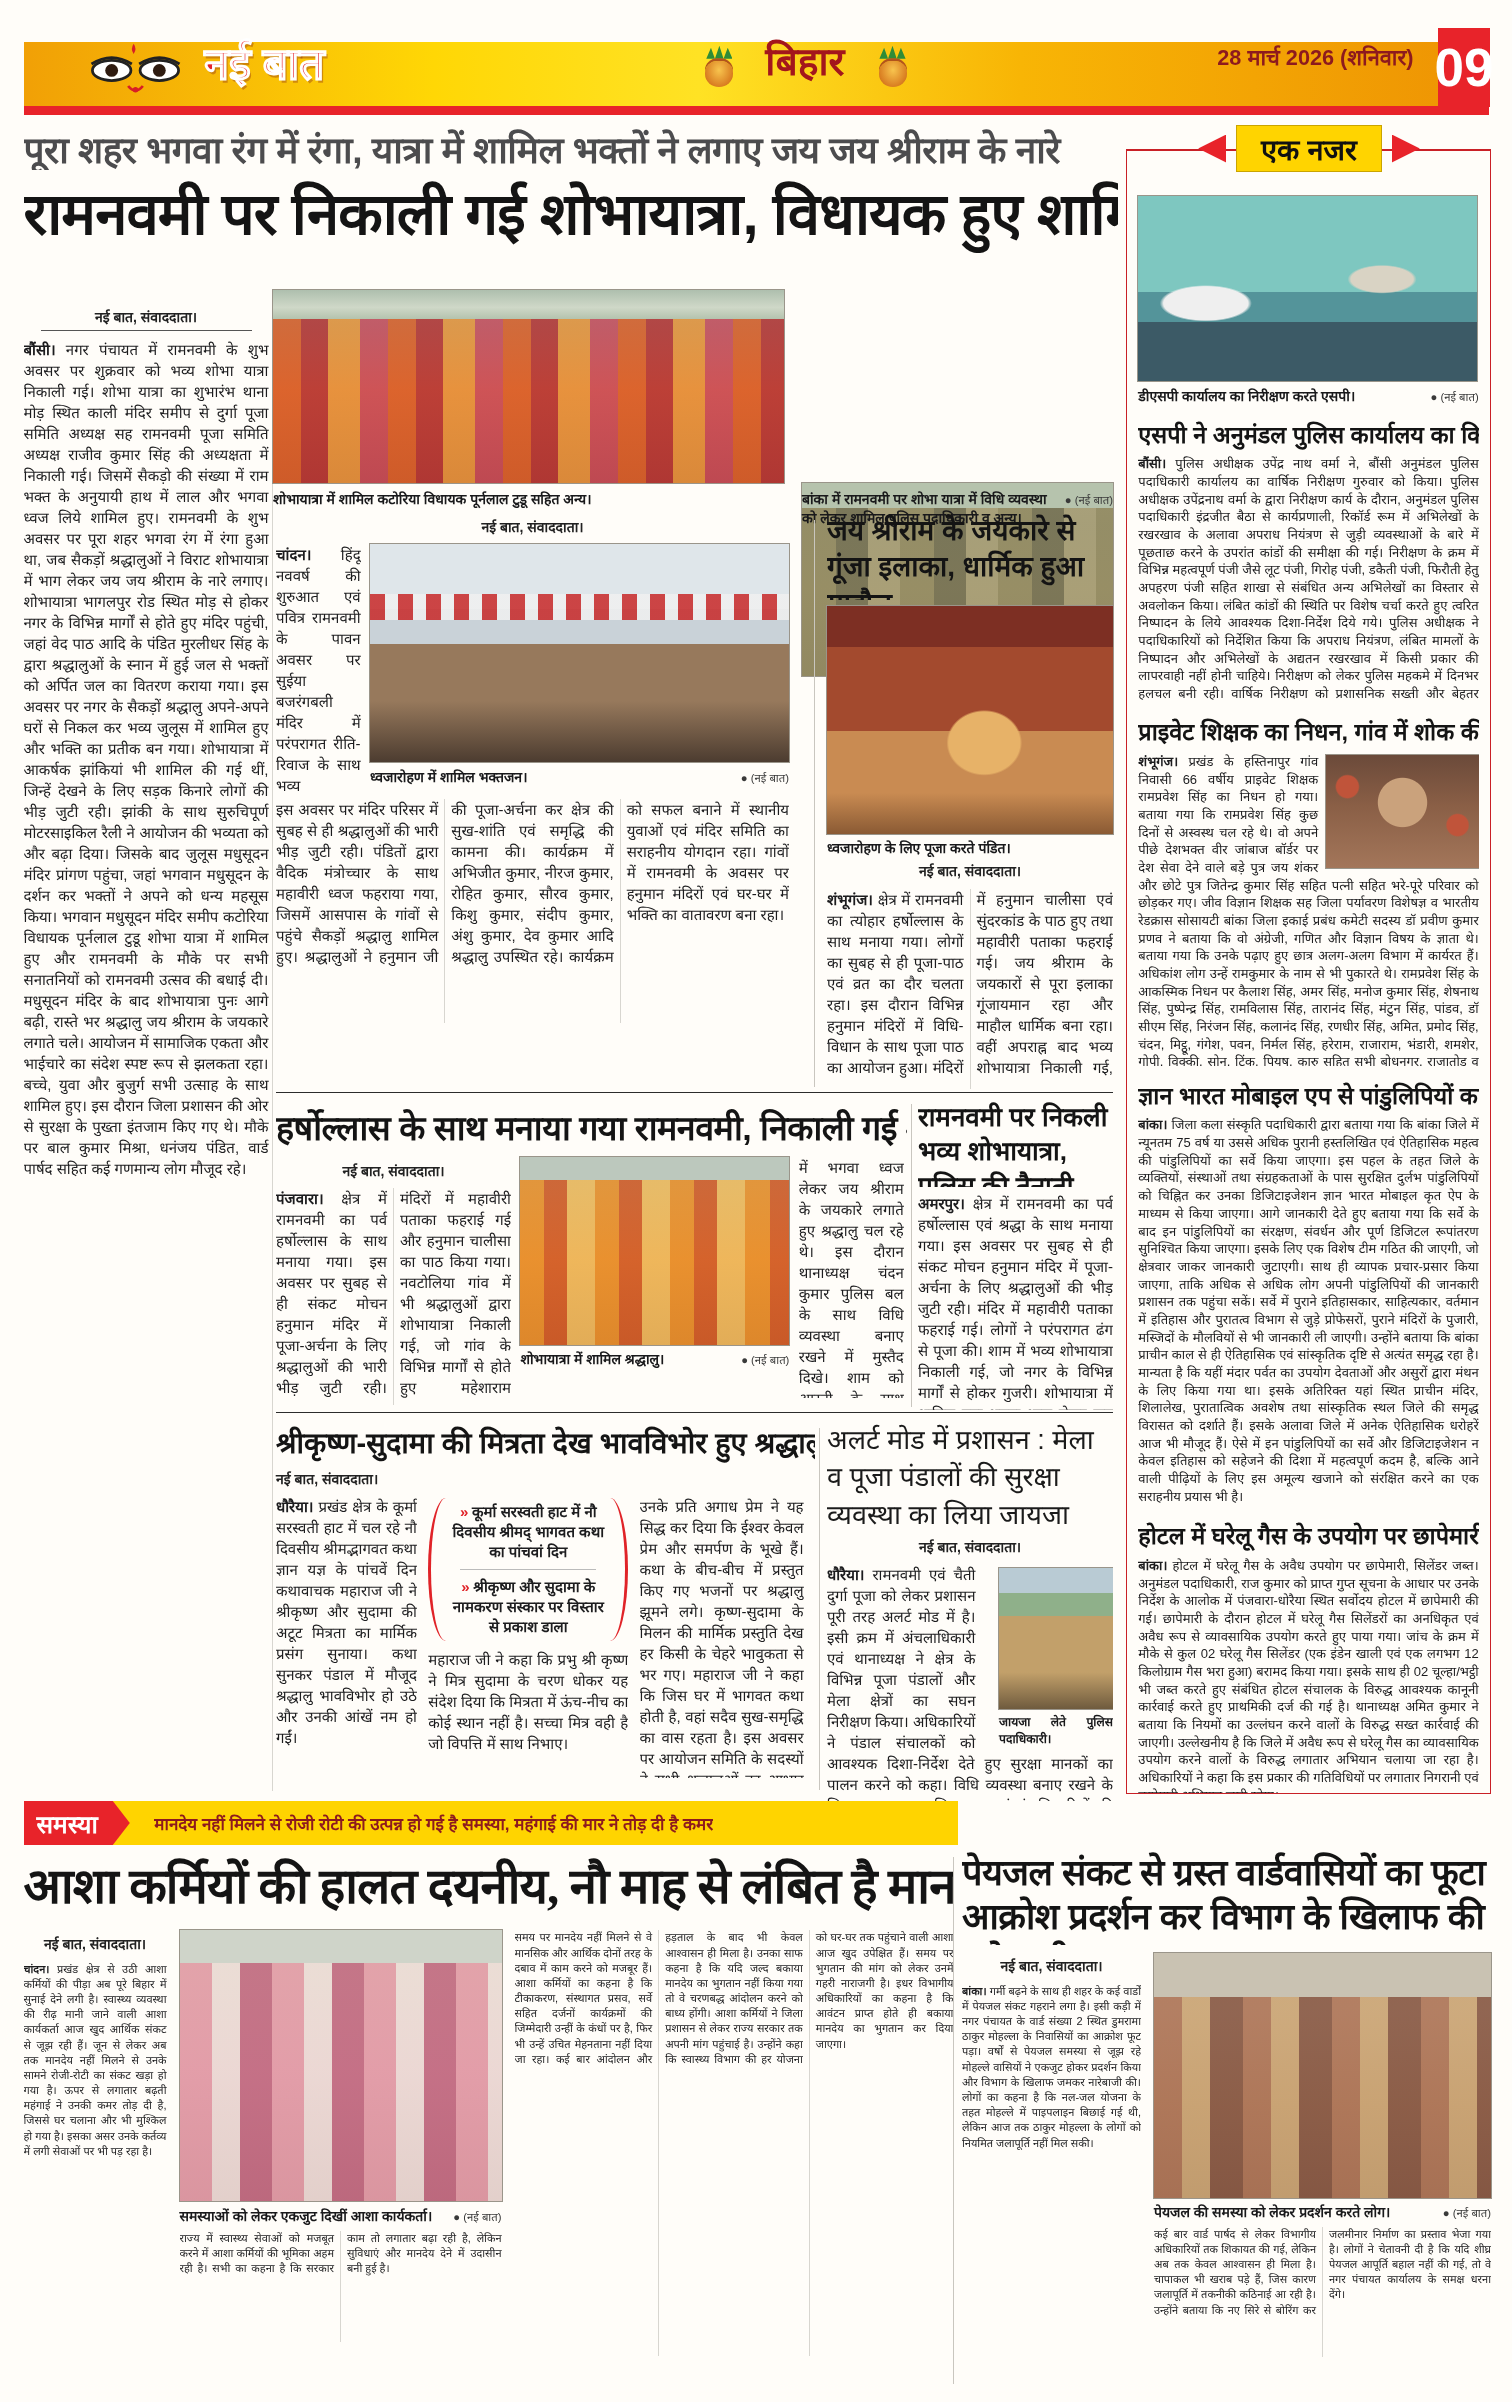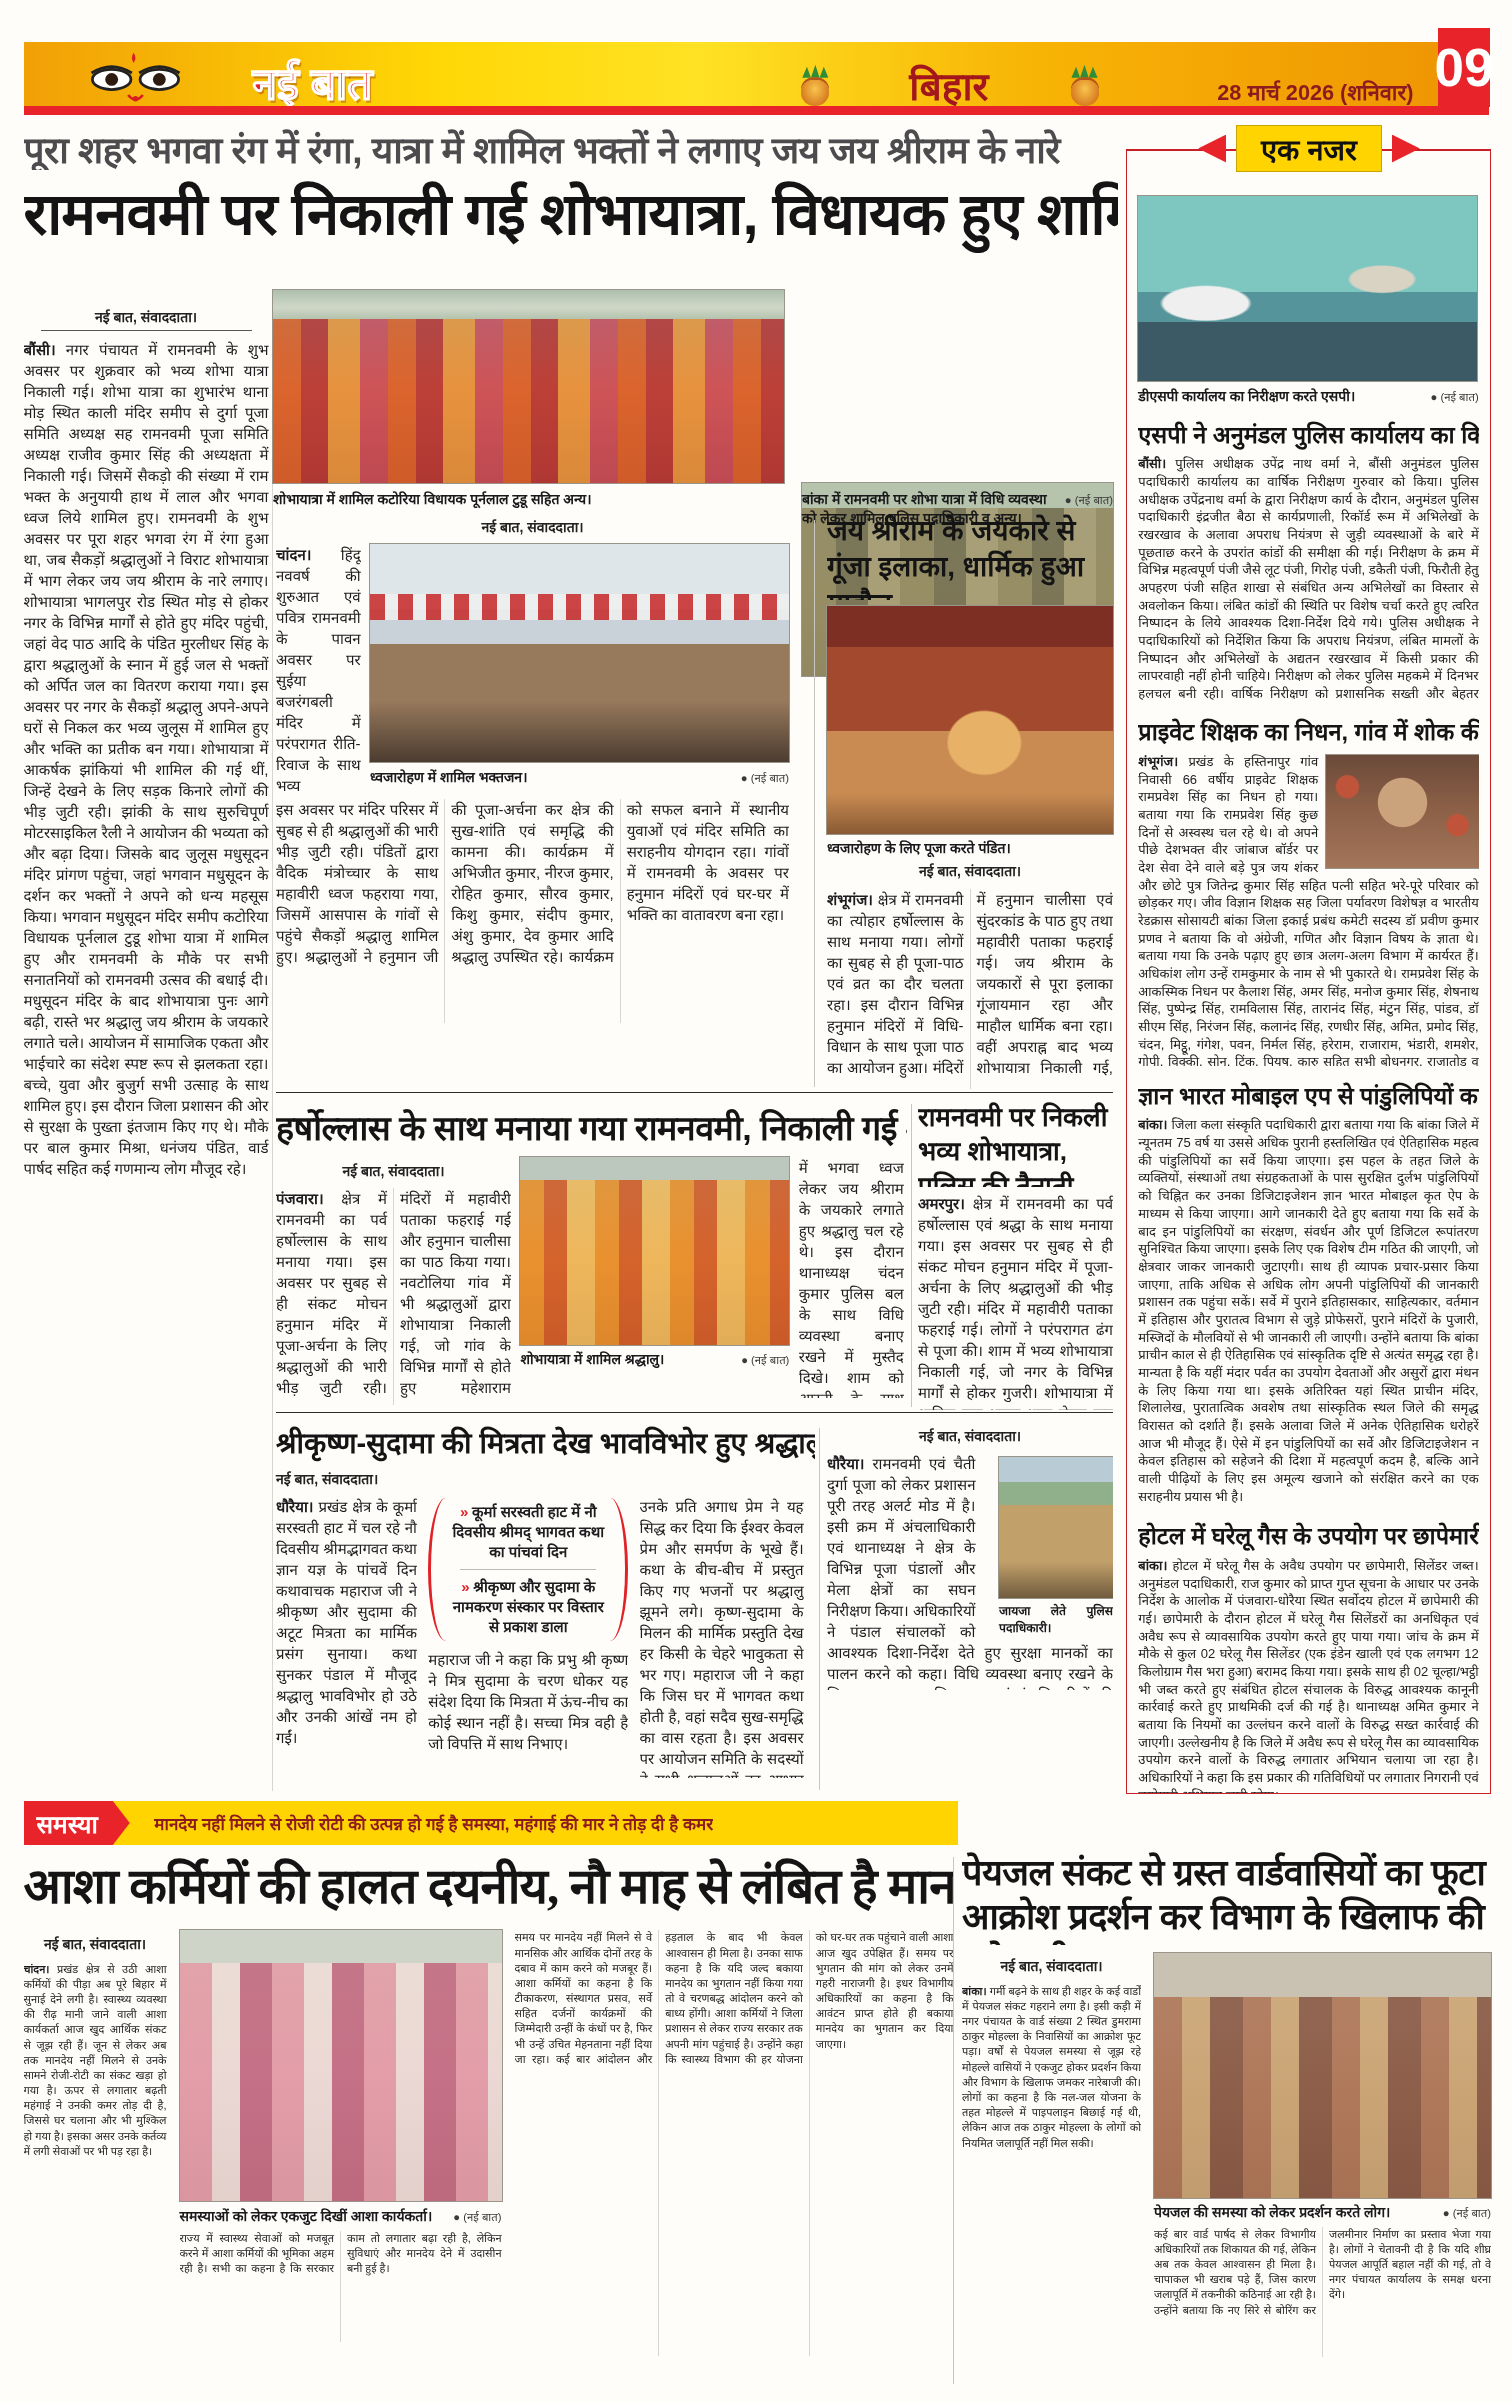--- a/index.html
+++ b/index.html
@@ -3,21 +3,21 @@
 <meta charset="utf-8">
 <style>
   html,body{margin:0;padding:0;background:#e9e7e2;}
   #page{position:relative;width:1512px;height:2402px;margin:0 auto;background:#fffdf9;
         font-family:"Liberation Sans","DejaVu Sans",sans-serif;color:#1d1d1f;overflow:hidden;}
   .abs{position:absolute;}
 
   
   .band{left:23.5px;top:42px;width:1465px;height:64px;
         background:linear-gradient(90deg,#f1a006 0%,#ffd705 28%,#ffe224 46%,#f8b505 68%,#ee9303 100%);
-        display:flex;align-items:flex-end;gap:48px;}
+        display:flex;align-items:flex-start;}
   .eyes{margin-left:55px;width:113px;height:55px;flex:0 0 auto;}
   .paper-name{margin-left:13px;font-size:44px;font-weight:900;color:#e62129;line-height:1;
         -webkit-text-stroke:1.5px #ffffff;text-shadow:1.9px 2.8px 0 rgba(130,30,20,.35);}
   .kalash{position:relative;width:28px;height:45px;flex:0 0 auto;}
   .kalash::before{content:"";position:absolute;top:3.8px;left:0.9px;right:0.9px;height:13px;background:#2f8c37;
         clip-path:polygon(0 100%,18% 15%,33% 100%,50% 0,66% 100%,82% 15%,100% 100%);}
   .kalash::after{content:"";position:absolute;bottom:0;left:0;width:100%;height:26px;
         background:radial-gradient(ellipse at 50% 35%,#f8c44e 0%,#d97d21 70%,#a9521a 100%);
         border-radius:45% 45% 50% 50%;box-shadow:0 -2.8px 0 #b2541c;}
   .k1{margin-left:381px;}
@@ -279,20 +279,21 @@
           <span>महाराज जी ने कहा कि प्रभु श्री कृष्ण ने मित्र सुदामा के चरण धोकर यह संदेश दिया कि मित्रता में ऊंच-नीच का कोई स्थान नहीं है। सच्चा मित्र वही है जो विपत्ति में साथ निभाए।</span>
         </div>
       </div>
       <div class="txt" style="width:164px;height:282px;">
         <span>उनके प्रति अगाध प्रेम ने यह सिद्ध कर दिया कि ईश्वर केवल प्रेम और समर्पण के भूखे हैं। कथा के बीच-बीच में प्रस्तुत किए गए भजनों पर श्रद्धालु झूमने लगे। कृष्ण-सुदामा के मिलन की मार्मिक प्रस्तुति देख हर किसी के चेहरे भावुकता से भर गए। महाराज जी ने कहा कि जिस घर में भागवत कथा होती है, वहां सदैव सुख-समृद्धि का वास रहता है। इस अवसर पर आयोजन समिति के सदस्यों ने सभी श्रद्धालुओं का आभार व्यक्त किया। कथा का समापन पूजन के साथ हुआ।</span>
       </div>
     </div>
   </div>
 
   <div class="abs alert">
+    <h2 able="false">अलर्ट मोड में प्रशासन : मेला व पूजा पंडालों की सुरक्षा व्यवस्था का लिया जायजा</h2>
     <div class="byline noline">नई बात, संवाददाता।</div>
     <div class="txt" style="height:237px;">
       <span class="phwrap">
         <span class="ph g-pandal" style="display:block;width:143px;height:141px;"></span>
         <span class="cap" style="display:block;font-size:12.2px;">
           <span>जायजा लेते पुलिस पदाधिकारी।</span>
         </span>
       </span>
       <b class="dl">धौरैया।</b>
       <span>रामनवमी एवं चैती दुर्गा पूजा को लेकर प्रशासन पूरी तरह अलर्ट मोड में है। इसी क्रम में अंचलाधिकारी एवं थानाध्यक्ष ने क्षेत्र के विभिन्न पूजा पंडालों और मेला क्षेत्रों का सघन निरीक्षण किया। अधिकारियों ने पंडाल संचालकों को आवश्यक दिशा-निर्देश देते हुए सुरक्षा मानकों का पालन करने को कहा। विधि व्यवस्था बनाए रखने के लिए जगह-जगह पुलिस बल एवं दंडाधिकारियों की तैनाती की गई है। अधिकारियों ने कहा कि असामाजिक तत्वों पर कड़ी नजर रखी जा रही है। श्रद्धालुओं से शांति व्यवस्था बनाए रखने की अपील की गई।</span>

